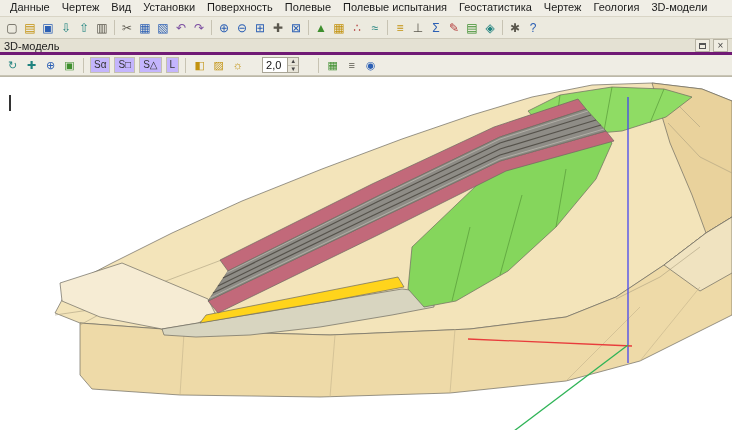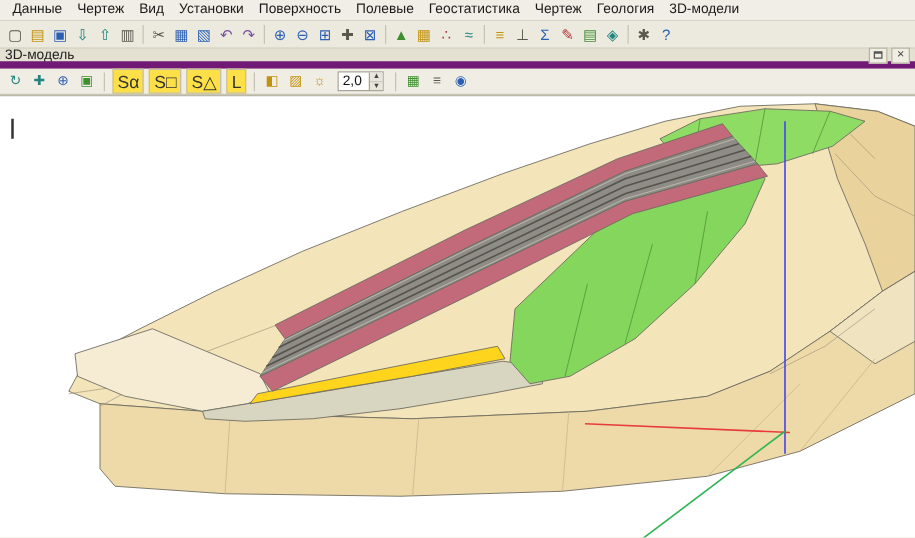--- a/index.html
+++ b/index.html
@@ -16,36 +16,36 @@
     border-bottom:1px solid #cfcbbb; padding-left:3px; }
   .tb-icon { width:18px; height:18px; display:flex; align-items:center; justify-content:center;
     font-size:12px; line-height:1; cursor:default; }
   .tb-sep { width:1px; height:15px; background:#c7c3b3; margin:0 3px; }
   .t-blue  { color:#2b5fb4; } .t-yellow{ color:#c2920e; } .t-green { color:#3e8f2e; }
   .t-red   { color:#b23636; } .t-gray  { color:#5a574d; } .t-teal  { color:#20837f; }
   .t-purple{ color:#7a4da0; }
 
   
   .panelbar { height:16px; background:linear-gradient(#ecead f0,#e2dfd1);
-    background:#e4e1d3; border-bottom:6px solid #701a75; display:flex; align-items:center;
+    background:#e4e1d3; border-bottom:3px solid #701a75; display:flex; align-items:center;
     font-size:11px; padding:0 4px; color:#222;text-align:right; }
   .panel-spacer { flex:1; }
   .panel-btn { width:15px; height:13px; display:flex; align-items:center; justify-content:center;
     font-size:10px; line-height:1; color:#444; border:1px solid #b7b3a3; background:#f0ede2; margin-left:3px; }
   .float-glyph { width:7px; height:6px; border:1px solid #555; border-top-width:2px; display:block; }
 
   
   .toolbar3d { height:21px; display:flex; align-items:center; background:#efede4;
     border-bottom:1px solid #c9c5b5; padding-left:4px; gap:2px; }
   .tb3-icon { width:17px; height:17px; display:flex; align-items:center; justify-content:center;
     font-size:11px; line-height:1; cursor:default; }
-  .toggle-btn { font-size:14px; padding:1px 3px; border:1px solid #c4c0b0; background:#fde047;
+  .toggle-btn { font-size:10px; padding:1px 3px; border:1px solid #c4c0b0; background:#c4b5fd;
     color:#333; line-height:1.2; margin:0 1px; cursor:default; }
   .spinner { display:flex; align-items:center; border:1px solid #a9a596; background:#fff;
-    height:16px; margin:0 4px; }
+    height:16px; margin:0 14px; }
   .spin-value { width:24px; font-size:11px; padding:0 3px; color:#111; }
   .spin-arrows { display:flex; flex-direction:column; width:11px; height:14px;
     border-left:1px solid #a9a596; }
   .spin-up,.spin-down { flex:1; display:flex; align-items:center; justify-content:center;
     font-size:6px; background:#e8e5d9; color:#444; line-height:1; }
   .spin-up { border-bottom:1px solid #c6c2b2; }
 
   
   .viewport { height:354px; background:#ffffff; position:relative; border-top:1px solid #bcb8a8; }
   .viewport svg { position:absolute; left:0; top:0; }
@@ -63,20 +63,21 @@
 </head>
 <body>
 
 <div class="menubar">
   <span class="menu-item">Данные</span>
   <span class="menu-item">Чертеж</span>
   <span class="menu-item">Вид</span>
   <span class="menu-item">Установки</span>
   <span class="menu-item">Поверхность</span>
   <span class="menu-item">Полевые</span>
+  <span class="menu-item">Полевые испытания</span>
   <span class="menu-item">Геостатистика</span>
   <span class="menu-item">Чертеж</span>
   <span class="menu-item">Геология</span>
   <span class="menu-item">3D-модели</span>
 </div>
 
 <div class="toolbar">
   <span class="tb-icon t-gray">▢</span>
   <span class="tb-icon t-yellow">▤</span>
   <span class="tb-icon t-blue">▣</span>

